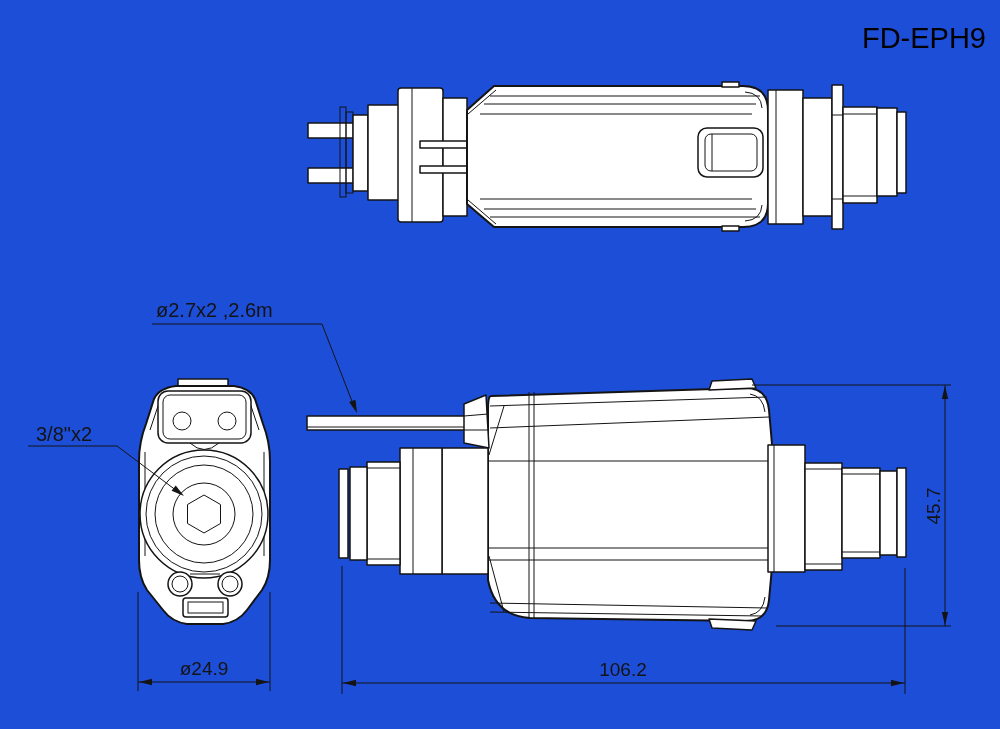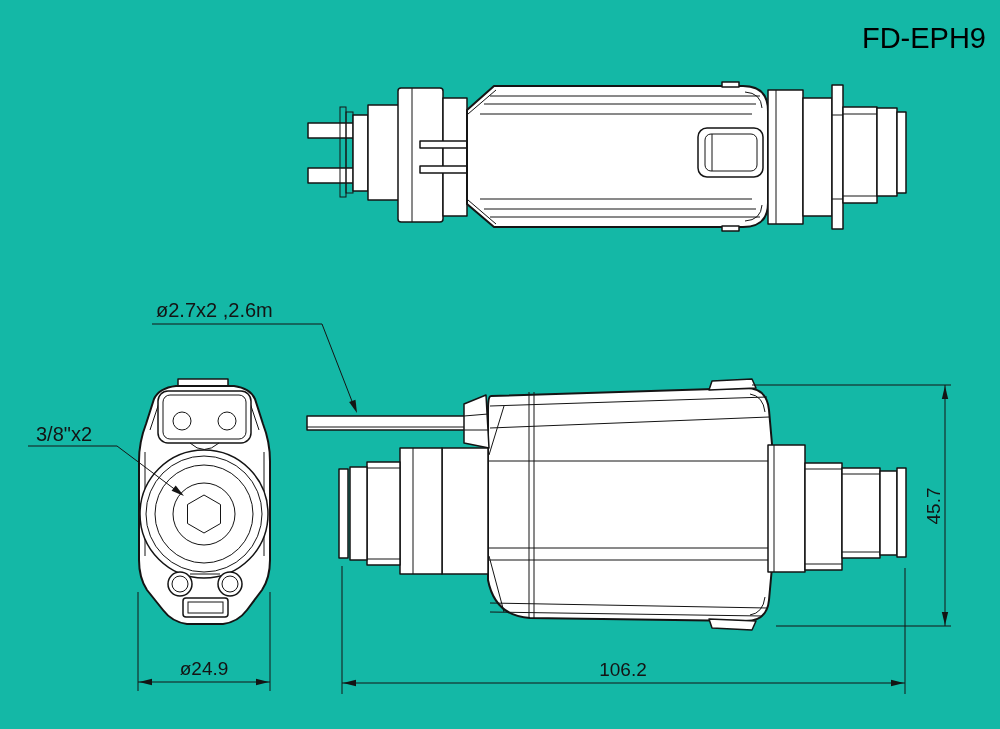--- a/index.html
+++ b/index.html
@@ -1,16 +1,16 @@
 <!DOCTYPE html>
 <html><head>
 <meta charset="utf-8">
 <style>
   html,body{margin:0;padding:0;background:#ffffff;}
-  .stage{position:relative;width:1000px;height:729px;background:#14b8a6;overflow:hidden;}
+  .stage{position:relative;width:1000px;height:729px;background:#1d4ed8;overflow:hidden;}
   svg{display:block;}
   .ol  {fill:#ffffff;stroke:#141414;stroke-width:2;stroke-linejoin:round;}
   .ol2 {fill:#ffffff;stroke:#141414;stroke-width:1.5;stroke-linejoin:round;}
   .ln  {fill:none;stroke:#141414;stroke-width:1;}
   .dim {fill:none;stroke:#141414;stroke-width:1;}
   .arr {fill:#141414;stroke:none;}
   .txt {font-family:"Liberation Sans","DejaVu Sans",sans-serif;font-size:20px;fill:#141414;}
   .dtxt{font-family:"Liberation Sans","DejaVu Sans",sans-serif;font-size:19px;fill:#141414;}
   .title{font-family:"Liberation Sans","DejaVu Sans",sans-serif;font-size:29px;fill:#000000;}
 </style>

